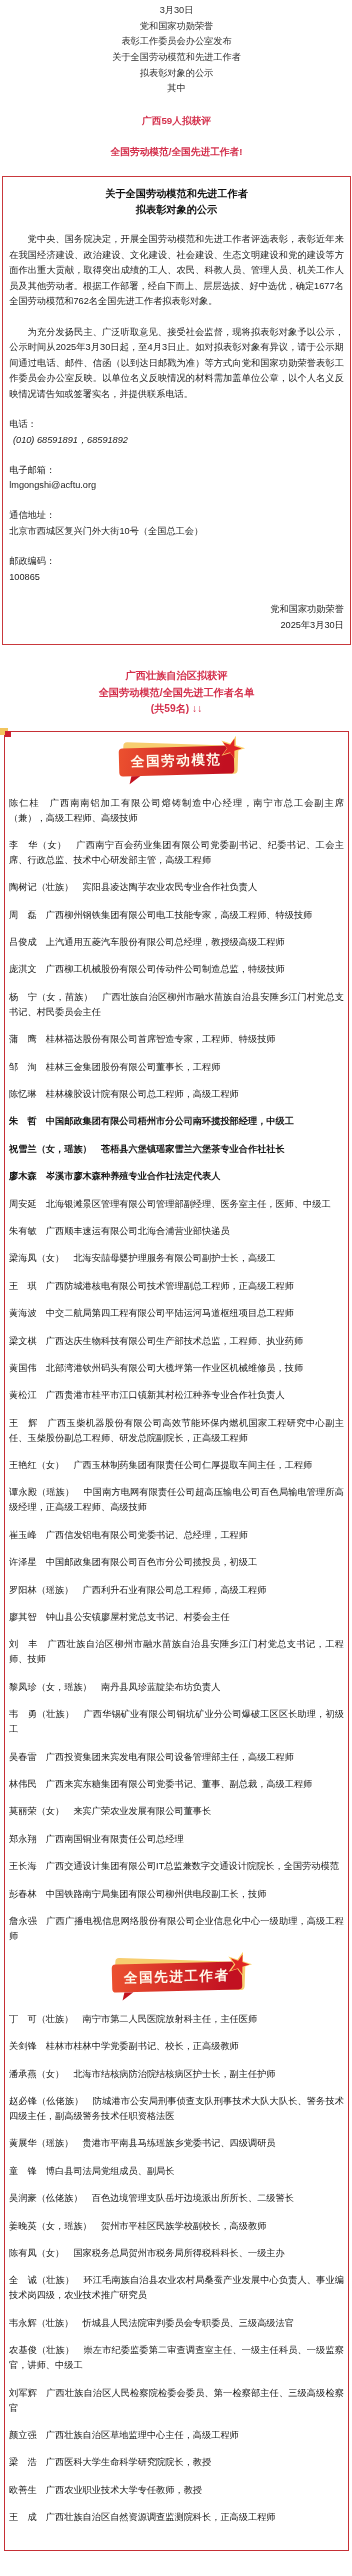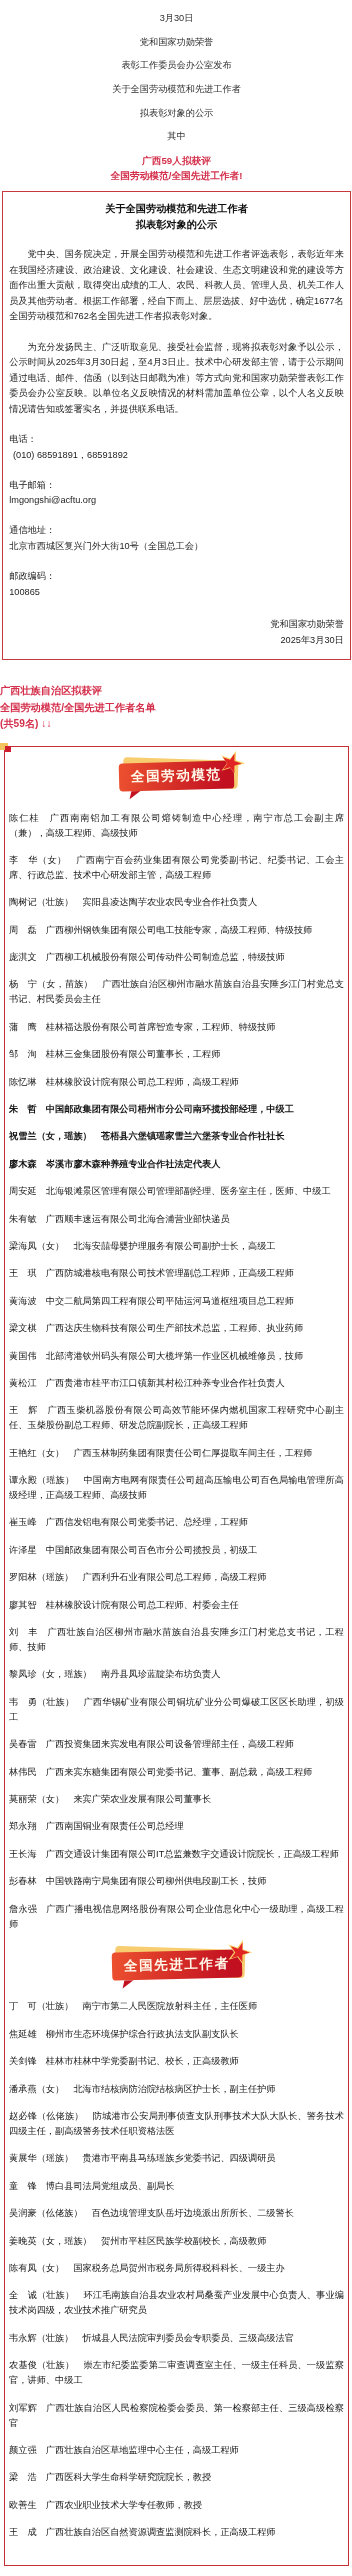--- a/index.html
+++ b/index.html
@@ -16,40 +16,40 @@
   body{
     width:353px;
     background:#ffffff;
     color:var(--ink);
     font-family:"Liberation Sans", sans-serif;
   }
   .page{width:353px;overflow:hidden;}
 
   
   .top-header{text-align:center;padding-top:3.2px;}
-  .top-header .hd-line{margin:8px;font-size:9.2px;line-height:15.6px;color:#2e2e2e;}
-  .top-header .hl{margin:0;font-size:9.7px;line-height:15.6px;font-weight:bold;color:var(--red);}
+  .top-header .hd-line{margin:0;font-size:9.2px;line-height:15.6px;color:#2e2e2e;}
+  .top-header .hl{margin:16px;font-size:9.7px;line-height:15.6px;font-weight:bold;color:var(--red);}
 
   
   .notice-box{
     border:0.5px solid var(--border-red-1);
     margin:7px 2.2px 0 2.2px;
     padding:8.6px 6px 10.8px 6px;
   }
   .notice-title .nt-line{margin:0;text-align:center;font-weight:bold;font-size:10.2px;line-height:16px;color:#101010;}
   .notice-body{margin-top:3px;}
   .notice-body .n-line{margin:0;font-size:9.2px;line-height:15.6px;color:#1c1c1c;}
   .notice-body .indent{text-indent:2em;text-align:justify;}
   .notice-body .gap-top{margin-top:14.5px;}
-  .notice-body .sub{padding-left:3.8px;}
+  .notice-body .sub{padding-left:3.8px;font-style:italic;}
   .signature{margin-top:17px;}
   .signature .sig-line{margin:0;text-align:right;font-size:9.2px;line-height:15.6px;color:#1c1c1c;}
 
   
-  .list-title{margin:22.6px 0 13px 0;text-align:left;}
+  .list-title{margin:22.6px 0 13px 0;text-align:center;}
   .list-title .lt-line{margin:0;font-size:10.2px;line-height:16.7px;font-weight:bold;color:var(--red);}
 
   
   .list-box{
     position:relative;
     border:1.1px solid var(--border-red-2);
     margin:7.5px 3.8px 0 3.8px;
     padding:10.8px 4.3px 13px 4.3px;
   }
   .corner{position:absolute;width:16px;height:14px;pointer-events:none;}
@@ -112,21 +112,21 @@
       </div>
   </header>
 
   <section class="notice-box">
     <div class="notice-title">
         <p class="nt-line">关于全国劳动模范和先进工作者</p>
         <p class="nt-line">拟表彰对象的公示</p>
       </div>
     <div class="notice-body">
         <p class="n-line indent gap-top">党中央、国务院决定，开展全国劳动模范和先进工作者评选表彰，表彰近年来在我国经济建设、政治建设、文化建设、社会建设、生态文明建设和党的建设等方面作出重大贡献，取得突出成绩的工人、农民、科教人员、管理人员、机关工作人员及其他劳动者。根据工作部署，经自下而上、层层选拔、好中选优，确定1677名全国劳动模范和762名全国先进工作者拟表彰对象。</p>
-        <p class="n-line indent gap-top">为充分发扬民主、广泛听取意见、接受社会监督，现将拟表彰对象予以公示，公示时间从2025年3月30日起，至4月3日止。技术中心研发部主管，请于公示期间通过电话、邮件、信函（以到达日邮戳为准）等方式向党和国家功勋荣誉表彰工作委员会办公室反映。以单位名义反映情况的材料需加盖单位公章，以个人名义反映情况请告知或签署实名，并提供联系电话。</p>
+        <p class="n-line indent gap-top">为充分发扬民主、广泛听取意见、接受社会监督，现将拟表彰对象予以公示，公示时间从2025年3月30日起，至4月3日止。如对拟表彰对象有异议，请于公示期间通过电话、邮件、信函（以到达日邮戳为准）等方式向党和国家功勋荣誉表彰工作委员会办公室反映。以单位名义反映情况的材料需加盖单位公章，以个人名义反映情况请告知或签署实名，并提供联系电话。</p>
         <p class="n-line gap-top">电话：</p>
         <p class="n-line sub">(010) 68591891，68591892</p>
         <p class="n-line gap-top">电子邮箱：</p>
         <p class="n-line">lmgongshi@acftu.org</p>
         <p class="n-line gap-top">通信地址：</p>
         <p class="n-line">北京市西城区复兴门外大街10号（全国总工会）</p>
         <p class="n-line gap-top">邮政编码：</p>
         <p class="n-line">100865</p>
       </div>
     <div class="signature">
@@ -150,20 +150,21 @@
     <div class="badge">
       <div class="badge-bubble">全国劳动模范</div>
       <span class="badge-star"></span>
     </div>
 
     <div class="entries">
         <p class="entry">陈仁桂　广西南南铝加工有限公司熔铸制造中心经理，南宁市总工会副主席（兼），高级工程师、高级技师</p>
         <p class="entry">李　华（女）　广西南宁百会药业集团有限公司党委副书记、纪委书记、工会主席、行政总监、技术中心研发部主管，高级工程师</p>
         <p class="entry">陶树记（壮族）　宾阳县凌达陶芋农业农民专业合作社负责人</p>
         <p class="entry">周　磊　广西柳州钢铁集团有限公司电工技能专家，高级工程师、特级技师</p>
+        <p class="entry">吕俊成　上汽通用五菱汽车股份有限公司总经理，教授级高级工程师</p>
         <p class="entry">庞淇文　广西柳工机械股份有限公司传动件公司制造总监，特级技师</p>
         <p class="entry">杨　宁（女，苗族）　广西壮族自治区柳州市融水苗族自治县安陲乡江门村党总支书记、村民委员会主任</p>
         <p class="entry">蒲　鹰　桂林福达股份有限公司首席智造专家，工程师、特级技师</p>
         <p class="entry">邹　洵　桂林三金集团股份有限公司董事长，工程师</p>
         <p class="entry">陈忆琳　桂林橡胶设计院有限公司总工程师，高级工程师</p>
         <p class="entry  bold">朱　哲　中国邮政集团有限公司梧州市分公司南环揽投部经理，中级工</p>
         <p class="entry  bold">祝雪兰（女，瑶族）　苍梧县六堡镇瑶家雪兰六堡茶专业合作社社长</p>
         <p class="entry  bold">廖木森　岑溪市廖木森种养殖专业合作社法定代表人</p>
         <p class="entry">周安延　北海银滩景区管理有限公司管理部副经理、医务室主任，医师、中级工</p>
         <p class="entry">朱有敏　广西顺丰速运有限公司北海合浦营业部快递员</p>
@@ -172,41 +173,40 @@
         <p class="entry">黄海波　中交二航局第四工程有限公司平陆运河马道枢纽项目总工程师</p>
         <p class="entry">梁文棋　广西达庆生物科技有限公司生产部技术总监，工程师、执业药师</p>
         <p class="entry">黄国伟　北部湾港钦州码头有限公司大榄坪第一作业区机械维修员，技师</p>
         <p class="entry">黄松江　广西贵港市桂平市江口镇新其村松江种养专业合作社负责人</p>
         <p class="entry">王　辉　广西玉柴机器股份有限公司高效节能环保内燃机国家工程研究中心副主任、玉柴股份副总工程师、研发总院副院长，正高级工程师</p>
         <p class="entry">王艳红（女）　广西玉林制药集团有限责任公司仁厚提取车间主任，工程师</p>
         <p class="entry">谭永殿（瑶族）　中国南方电网有限责任公司超高压输电公司百色局输电管理所高级经理，正高级工程师、高级技师</p>
         <p class="entry">崔玉峰　广西信发铝电有限公司党委书记、总经理，工程师</p>
         <p class="entry">许泽星　中国邮政集团有限公司百色市分公司揽投员，初级工</p>
         <p class="entry">罗阳林（瑶族）　广西利升石业有限公司总工程师，高级工程师</p>
-        <p class="entry">廖其智　桂林橡胶设计院有限公司总工程师、村委会主任</p>
+        <p class="entry">廖其智　钟山县公安镇廖屋村党总支书记、村委会主任</p>
         <p class="entry">刘　丰　广西壮族自治区柳州市融水苗族自治县安陲乡江门村党总支书记，工程师、技师</p>
         <p class="entry">黎凤珍（女，瑶族）　南丹县凤珍蓝靛染布坊负责人</p>
         <p class="entry">韦　勇（壮族）　广西华锡矿业有限公司铜坑矿业分公司爆破工区区长助理，初级工</p>
         <p class="entry">吴春雷　广西投资集团来宾发电有限公司设备管理部主任，高级工程师</p>
         <p class="entry">林伟民　广西来宾东糖集团有限公司党委书记、董事、副总裁，高级工程师</p>
         <p class="entry">莫丽荣（女）　来宾广荣农业发展有限公司董事长</p>
         <p class="entry">郑永翔　广西南国铜业有限责任公司总经理</p>
-        <p class="entry">王长海　广西交通设计集团有限公司IT总监兼数字交通设计院院长，正高级工程师</p>
+        <p class="entry">王长海　广西交通设计集团有限公司IT总监兼数字交通设计院院长，全国劳动模范</p>
         <p class="entry">彭春林　中国铁路南宁局集团有限公司柳州供电段副工长，技师</p>
         <p class="entry">詹永强　广西广播电视信息网络股份有限公司企业信息化中心一级助理，高级工程师</p>
       </div>
 
     <div class="badge second">
       <div class="badge-bubble">全国先进工作者</div>
       <span class="badge-star"></span>
     </div>
 
     <div class="entries">
         <p class="entry">丁　可（壮族）　南宁市第二人民医院放射科主任，主任医师</p>
-        <p class="entry">焦延雄　柳州市生态环境保护综合行政执法支队副支队长</p>
         <p class="entry">关剑锋　桂林市桂林中学党委副书记、校长，正高级教师</p>
         <p class="entry">潘承燕（女）　北海市结核病防治院结核病区护士长，副主任护师</p>
         <p class="entry">赵必锋（仫佬族）　防城港市公安局刑事侦查支队刑事技术大队大队长、警务技术四级主任，副高级警务技术任职资格法医</p>
         <p class="entry">黄展华（瑶族）　贵港市平南县马练瑶族乡党委书记、四级调研员</p>
         <p class="entry">童　锋　博白县司法局党组成员、副局长</p>
         <p class="entry">吴润豪（仫佬族）　百色边境管理支队岳圩边境派出所所长、二级警长</p>
         <p class="entry">姜晚英（女，瑶族）　贺州市平桂区民族学校副校长，高级教师</p>
         <p class="entry">陈有凤（女）　国家税务总局贺州市税务局所得税科科长、一级主办</p>
         <p class="entry">全　诚（壮族）　环江毛南族自治县农业农村局桑蚕产业发展中心负责人、事业编技术岗四级，农业技术推广研究员</p>
         <p class="entry">韦永辉（壮族）　忻城县人民法院审判委员会专职委员、三级高级法官</p>

